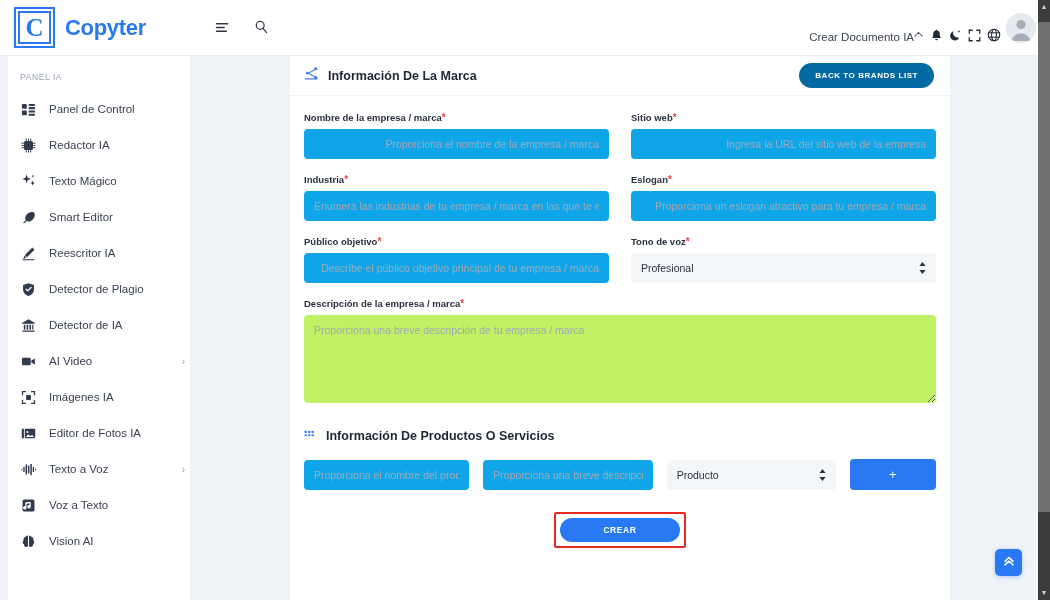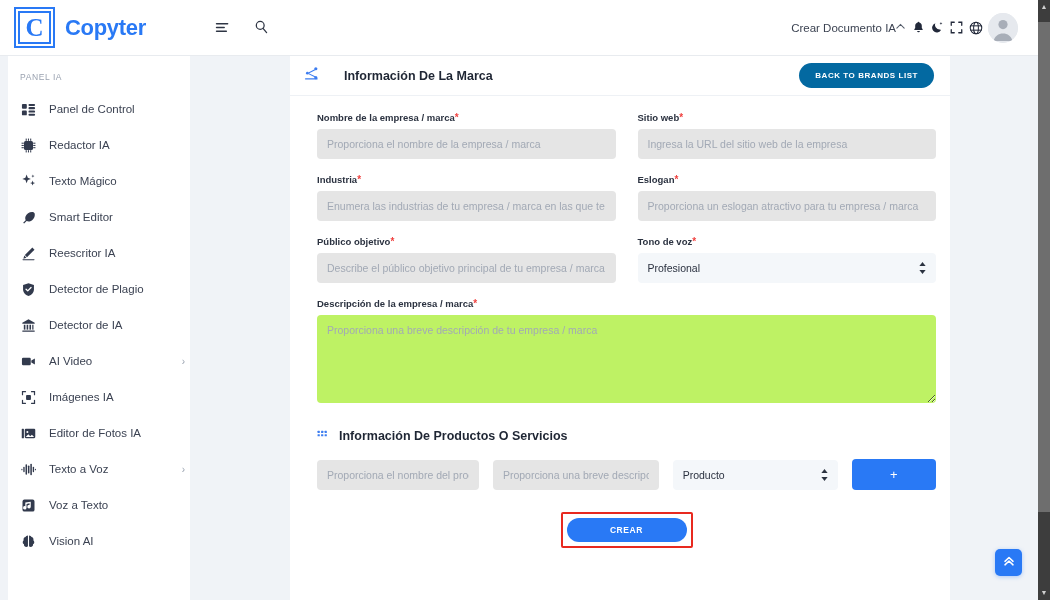--- a/index.html
+++ b/index.html
@@ -44,22 +44,22 @@
     font-size: 22px; font-weight: 700; color: #2979f5;
     letter-spacing: -.3px;
   }
   .top-icons-left {
     display: flex; align-items: center; gap: 22px;
     margin-left: 24px;
   }
   .ic { color: #2e3544; display: inline-flex; }
   .topbar-right {
     margin-left: auto;
-    display: flex; align-items: center; gap: 4px;
-    padding-right: 20px;
+    display: flex; align-items: flex-end; gap: 4px;
+    padding-right: 2px;
   }
   .create-doc {
     font-size: 11.5px; color: #3c4352; white-space: nowrap;
   }
   .chev-up {
     font-size: 11px; color: #555d6b; margin-left: -6px;
   }
   .avatar {
     width: 30px; height: 30px; border-radius: 50%;
     background: #e3e6eb;
@@ -105,53 +105,52 @@
   }
   .card {
     position: absolute; top: 0; left: 100px;
     width: 660px; min-height: 560px;
     background: #ffffff;
   }
   .card-head {
     height: 40px; display: flex; align-items: center;
     padding: 0 16px 0 14px;
     border-bottom: 1px solid #eef1f5;
-    gap: 16px;
   }
   .card-head-title {
     font-size: 12.5px; font-weight: 700; color: #1f2634;
     margin-left: 9px;
   }
   .btn-dark {
     margin-left: auto;
     background: #0369a1; color: #ffffff;
     font-size: 8px; letter-spacing: .55px; font-weight: 700;
     border: none; border-radius: 20px;
     padding: 8px 16px; cursor: pointer;
   }
   .form {
     padding: 16px 14px 0 14px;
-    margin-left: 13px;
   }
   .row2 {
     display: flex; gap: 22px; margin-bottom: 15px;
   }
   .fld { flex: 1; min-width: 0; }
   .fld-label {
     font-size: 9.5px; font-weight: 700; color: #2b3240;
     margin-bottom: 6px; display: block;
   }
   .req { color: #f0413f; font-size: 10px; }
   .inp {
     width: 100%; height: 30px;
-    background: #e5e5e5; border: none; border-radius: 4px;
+    background: #0ea5e9; border: none; border-radius: 4px;
     padding: 0 10px;
     font-size: 10.5px; color: #2b3240;
     font-family: "Liberation Sans", sans-serif;
     outline: none;
+    text-align: right;
   }
   .inp::placeholder { color: #a2a9b5; }
   .sel-wrap { position: relative; }
   .sel {
     width: 100%; height: 30px;
     background: #f4f7fa; border: none; border-radius: 4px;
     padding: 0 26px 0 10px;
     font-size: 10.5px; color: #2b3240;
     font-family: "Liberation Sans", sans-serif;
     appearance: none; -webkit-appearance: none;

